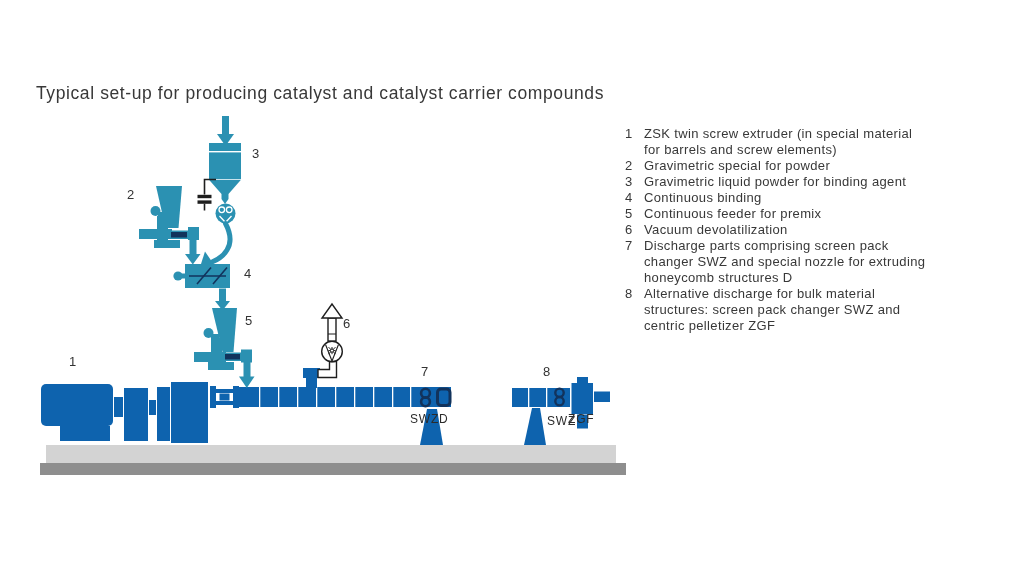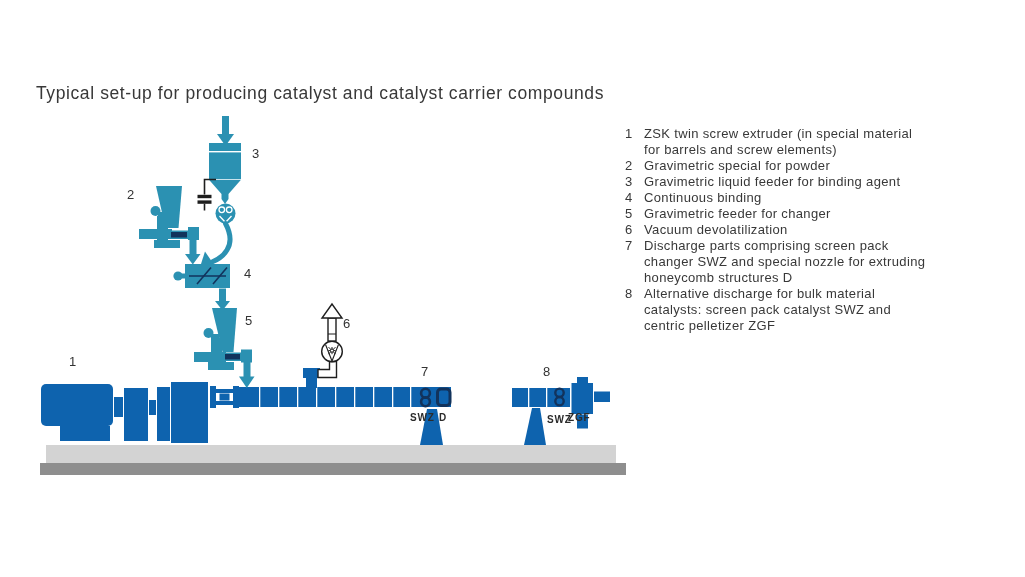--- a/index.html
+++ b/index.html
@@ -9,21 +9,21 @@
   html,body{margin:0;padding:0;background:#fff;}
   .canvas{position:relative;width:1025px;height:577px;background:#fff;overflow:hidden;
           font-family:"Liberation Sans", sans-serif;color:var(--text);}
   .title{position:absolute;left:36px;top:83px;font-size:17.5px;letter-spacing:0.6px;color:var(--text);}
   .legend{position:absolute;left:625px;top:126px;width:360px;font-size:13px;line-height:16px;letter-spacing:0.35px;}
   .legend-item{display:flex;align-items:flex-start;}
   .legend-num{flex:0 0 19px;}
   .legend-text{flex:1;white-space:pre-line;}
   .diagram-svg{position:absolute;left:0;top:0;}
   .mark{position:absolute;font-size:13px;color:#333;}
-  .machine-label{position:absolute;font-size:10px;font-weight:700;letter-spacing:0.8px;color:#2b2b2b;}
+  .machine-label{position:absolute;font-size:12px;font-weight:400;letter-spacing:0.8px;color:#2b2b2b;}
   .f-teal{fill:var(--teal);} .f-blue{fill:var(--blue);} .f-navy{fill:var(--navy);}
   .f-white{fill:#ffffff;} .f-pl{fill:var(--platform-light);} .f-pd{fill:var(--platform-dark);}
   .o-navy{fill:none;stroke:var(--navy);}
   .ink{stroke:var(--ink);fill:none;stroke-linecap:butt;}
   .ink-fill{fill:var(--ink);}
   .wfill{fill:#fff;stroke:var(--ink);}
   .teal-stroke{stroke:var(--teal);fill:none;stroke-linecap:round;}
 </style>
 </head>
 <body>
@@ -37,44 +37,44 @@
       <span class="legend-num">1</span>
       <span class="legend-text">ZSK twin screw extruder (in special material
 for barrels and screw elements)</span>
     </div>
     <div class="legend-item">
       <span class="legend-num">2</span>
       <span class="legend-text">Gravimetric special for powder</span>
     </div>
     <div class="legend-item">
       <span class="legend-num">3</span>
-      <span class="legend-text">Gravimetric liquid feeder for binding agent</span>
+      <span class="legend-text">Gravimetric liquid powder for binding agent</span>
     </div>
     <div class="legend-item">
       <span class="legend-num">4</span>
       <span class="legend-text">Continuous binding</span>
     </div>
     <div class="legend-item">
       <span class="legend-num">5</span>
-      <span class="legend-text">Gravimetric feeder for changer</span>
+      <span class="legend-text">Continuous feeder for premix</span>
     </div>
     <div class="legend-item">
       <span class="legend-num">6</span>
       <span class="legend-text">Vacuum devolatilization</span>
     </div>
     <div class="legend-item">
       <span class="legend-num">7</span>
       <span class="legend-text">Discharge parts comprising screen pack
 changer SWZ and special nozzle for extruding
 honeycomb structures D</span>
     </div>
     <div class="legend-item">
       <span class="legend-num">8</span>
       <span class="legend-text">Alternative discharge for bulk material
-catalysts: screen pack catalyst SWZ and
+structures: screen pack changer SWZ and
 centric pelletizer ZGF</span>
     </div>
   </div>
 
   <svg class="diagram-svg" width="1025" height="577" viewBox="0 0 1025 577">
 
     <g>
       <rect class="f-pl" x="46" y="445" width="570" height="18"></rect>
       <rect class="f-pd" x="40" y="463" width="586" height="12"></rect>
     </g>

